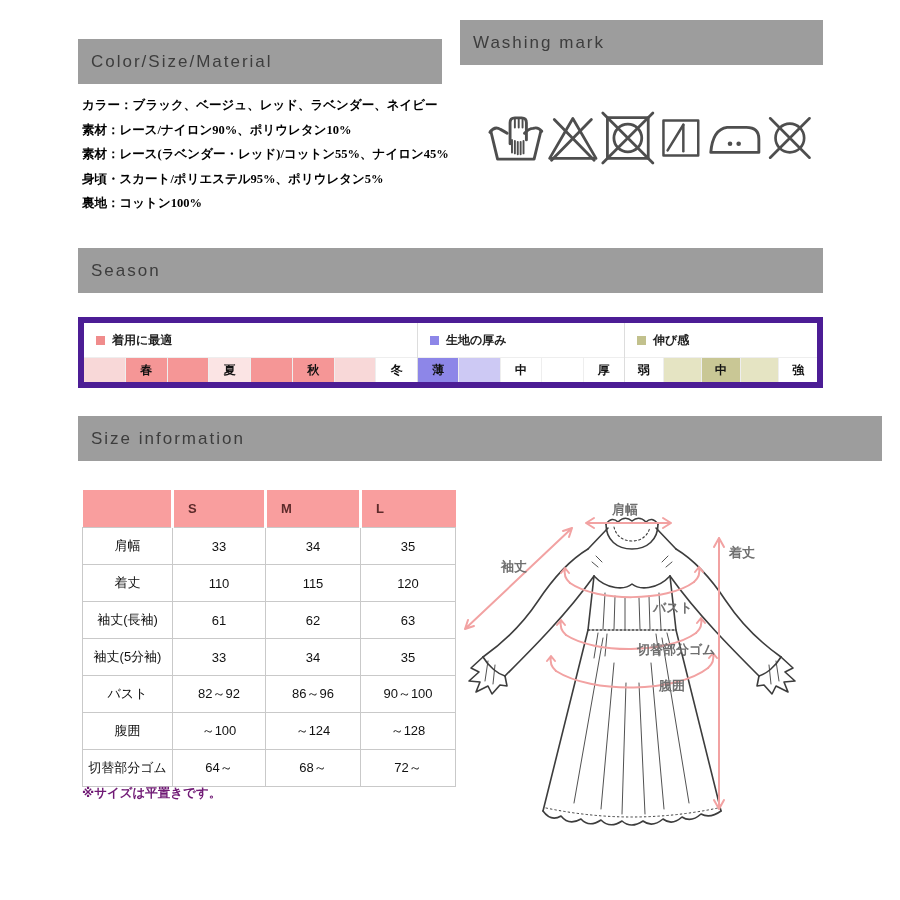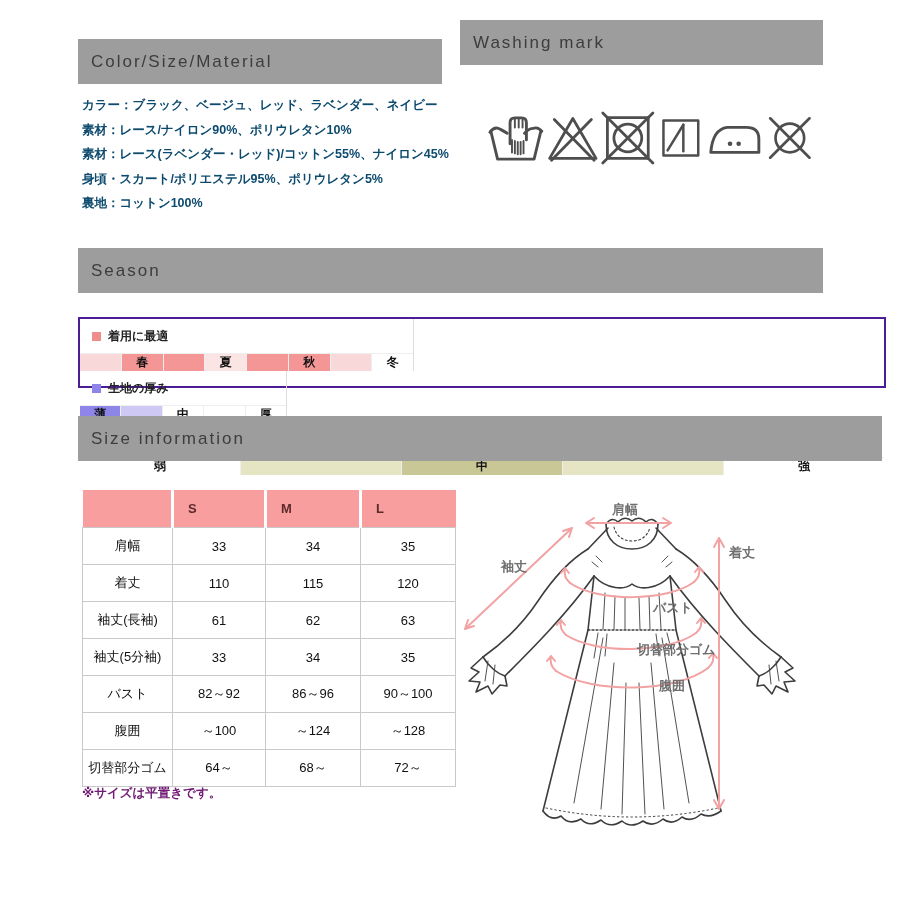--- a/index.html
+++ b/index.html
@@ -7,31 +7,31 @@
   .page{position:relative;width:900px;height:900px;background:#fff;overflow:hidden;}
 
   .bar{position:absolute;height:45px;background:#9d9d9d;color:#3d3d3d;
        font-size:17px;letter-spacing:2px;line-height:45px;padding-left:13px;
        box-sizing:border-box;white-space:nowrap;overflow:hidden;}
   .bar-csm{left:78px;top:22px;width:364px;margin-top:17px;}
   .bar-wash{left:460px;top:20px;width:363px;}
   .bar-season{left:78px;top:240px;width:745px;margin-top:8px;}
   .bar-size{left:78px;top:416px;width:804px;}
 
-  .materials{position:absolute;left:82px;top:93px;font-size:12.5px;color:#0c4a6e;
-             font-weight:600;line-height:24.5px;white-space:nowrap;}
+  .materials{position:absolute;left:82px;top:93px;font-size:12.5px;color:#000000;
+             font-weight:600;line-height:24.5px;white-space:nowrap;font-family:Liberation Serif, serif;}
 
   .washrow{position:absolute;left:487px;top:107px;width:330px;height:62px;
            display:flex;align-items:center;justify-content:space-between;}
   .care{stroke:#4e4e4e;fill:none;stroke-width:3;stroke-linecap:round;stroke-linejoin:round;}
   .care .fill{fill:#4e4e4e;stroke:none;}
   .care .thin{stroke-width:2;}
 
-  .season-box{position:absolute;left:78px;top:317px;width:808px;height:71px;
-              border:2px solid #4c1d95;box-sizing:border-box;display:flex;flex-direction:column;}
+  .season-box{position:absolute;left:78px;top:317px;width:745px;height:71px;
+              border:6px solid #4c1d95;box-sizing:border-box;display:flex;}
   .sblock{display:flex;flex-direction:column;box-sizing:border-box;border-right:1px solid #ddd;}
   .sblock:last-child{border-right:none;flex:1;}
   .slegend{height:34px;display:flex;align-items:center;padding-left:12px;gap:7px;
            font-size:12px;font-weight:700;color:#222;box-sizing:border-box;}
   .sq{width:9px;height:9px;display:inline-block;flex:0 0 auto;}
   .scells{flex:1;display:flex;border-top:1px solid #eee;}
   .scell{flex:1;display:flex;align-items:center;justify-content:center;
          font-size:12px;font-weight:700;color:#111;border-left:1px solid #eee;}
   .scell:first-child{border-left:none;}
 

